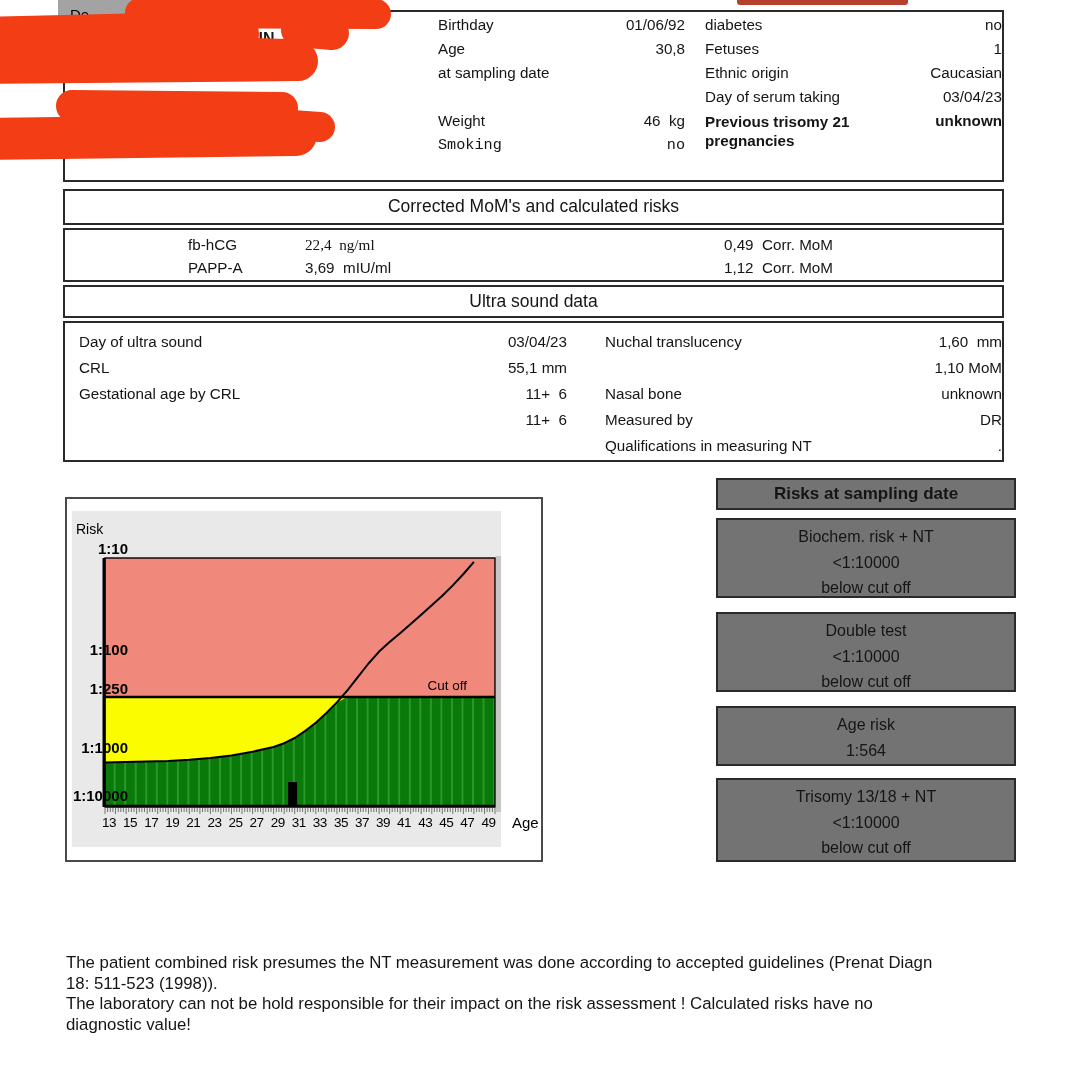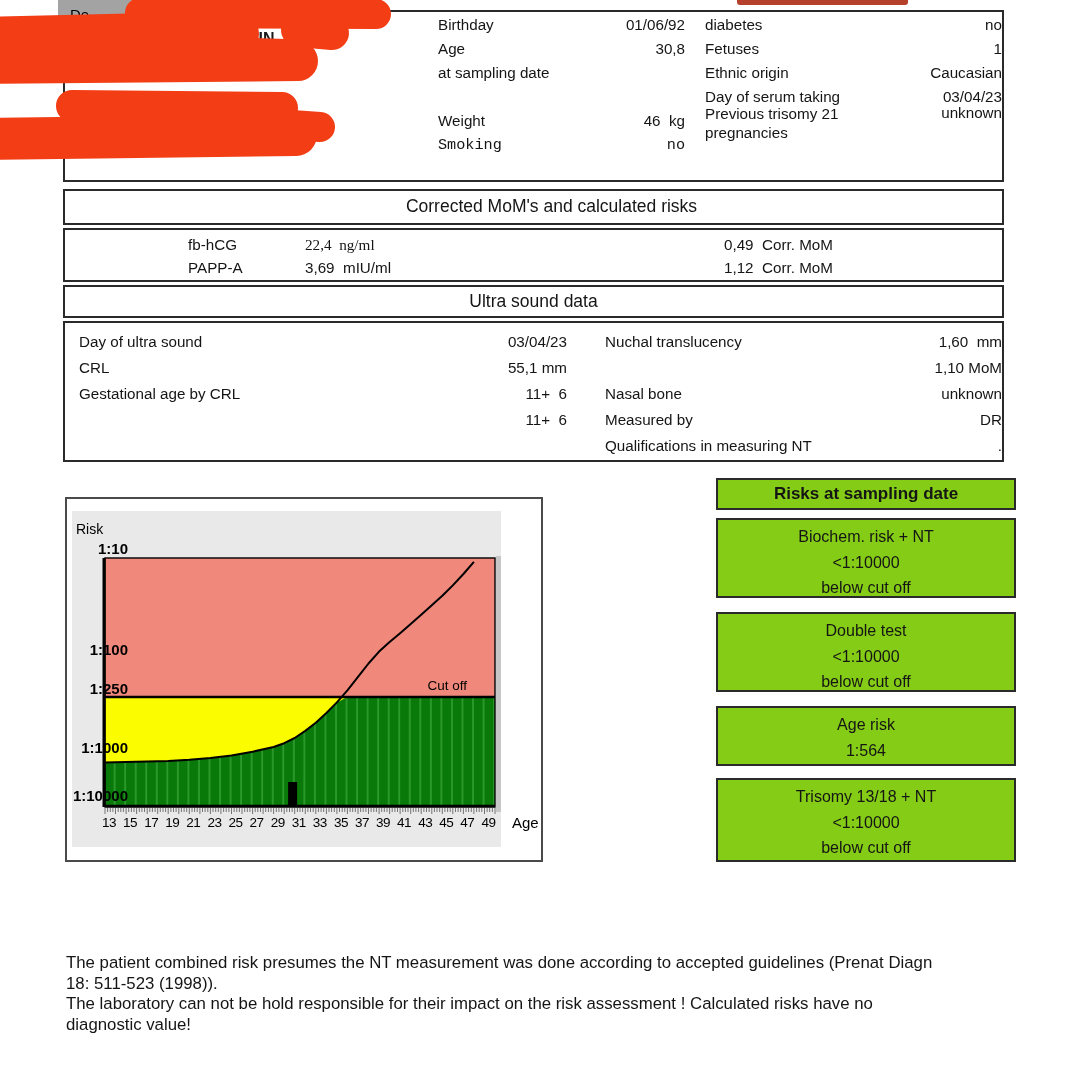--- a/index.html
+++ b/index.html
@@ -6,21 +6,21 @@
   #page{position:relative;width:1080px;height:1080px;background:#fff;overflow:hidden;
         font-family:"Liberation Sans",sans-serif;color:#151515;}
   .abs{position:absolute;}
   .box{position:absolute;border:2px solid #2a2a2a;background:#fff;box-sizing:border-box;}
   .kv-row{position:absolute;left:0;width:100%;}
   .kv-label{position:absolute;left:0;top:0;white-space:pre;}
   .kv-label.wrap{white-space:normal;width:178px;line-height:19px;}
   .kv-value{position:absolute;right:0;top:0;white-space:pre;text-align:right;}
   .tbl{font-size:15.2px;}
   .section-title{position:absolute;width:100%;text-align:center;font-size:17.5px;}
-  .risk-box{position:absolute;left:0;border:2px solid #2a2a2a;background:#84cc16;width:300px;
+  .risk-box{position:absolute;left:0;border:2px solid #2a2a2a;background:#737373;width:300px;
             box-sizing:border-box;text-align:center;font-size:16px;line-height:25.5px;padding-top:4px;}
   .risk-title{font-weight:bold;font-size:17px;line-height:28px;}
   #disclaimer{font-size:16.8px;line-height:20.5px;white-space:pre;}
   .mom-row{position:absolute;left:0;width:100%;white-space:pre;}
   #folder-tab{clip-path:polygon(0 0,138px 0,104px 30px,0 30px);background:#a3a3a3;overflow:hidden;}
   #tab-gloss{position:absolute;right:-8px;top:0;width:60px;height:13px;background:#fdfdfd;
              clip-path:polygon(0 0,100% 0,10% 100%);}
   svg text{font-family:"Liberation Sans",sans-serif;}
 </style>
 </head>
@@ -65,28 +65,28 @@
           <span class="kv-value">1</span>
         </div>
         <div class="kv-row" style="top: 48px; height: 24px;">
           <span class="kv-label">Ethnic origin</span>
           <span class="kv-value">Caucasian</span>
         </div>
         <div class="kv-row" style="top: 72px; height: 24px;">
           <span class="kv-label">Day of serum taking</span>
           <span class="kv-value">03/04/23</span>
         </div>
-        <div class="kv-row" style="top: 88px; height: 24px;">
+        <div class="kv-row" style="top: 96px; height: 24px; font-weight: bold;">
           <span class="kv-label wrap">Previous trisomy 21 pregnancies</span>
           <span class="kv-value">unknown</span>
         </div>
       </div>
   </div>
 
-  <div class="box" style="left:63px;top:189px;width:941px;height:36px;padding-left:18px;">
+  <div class="box" style="left:63px;top:189px;width:941px;height:36px;">
     <div class="section-title" style="top:5px;">Corrected MoM's and calculated risks</div>
   </div>
 
   <div class="box tbl" id="mom-box" style="left:63px;top:228px;width:941px;height:54px;">
       <div class="mom-row" style="top: 6px;"><span style="position: absolute; left: 123px;">fb-hCG</span><span style="position: absolute; left: 240px; font-family: Liberation Serif, serif;">22,4  ng/ml</span><span style="position: absolute; left: 659px;">0,49  Corr. MoM</span></div>
       <div class="mom-row" style="top: 29px;"><span style="position: absolute; left: 123px;">PAPP-A</span><span style="position: absolute; left: 240px;">3,69  mIU/ml</span><span style="position: absolute; left: 659px;">1,12  Corr. MoM</span></div>
     </div>
 
   <div class="box" style="left:63px;top:285px;width:941px;height:33px;">
     <div class="section-title" style="top:4px;">Ultra sound data</div>

